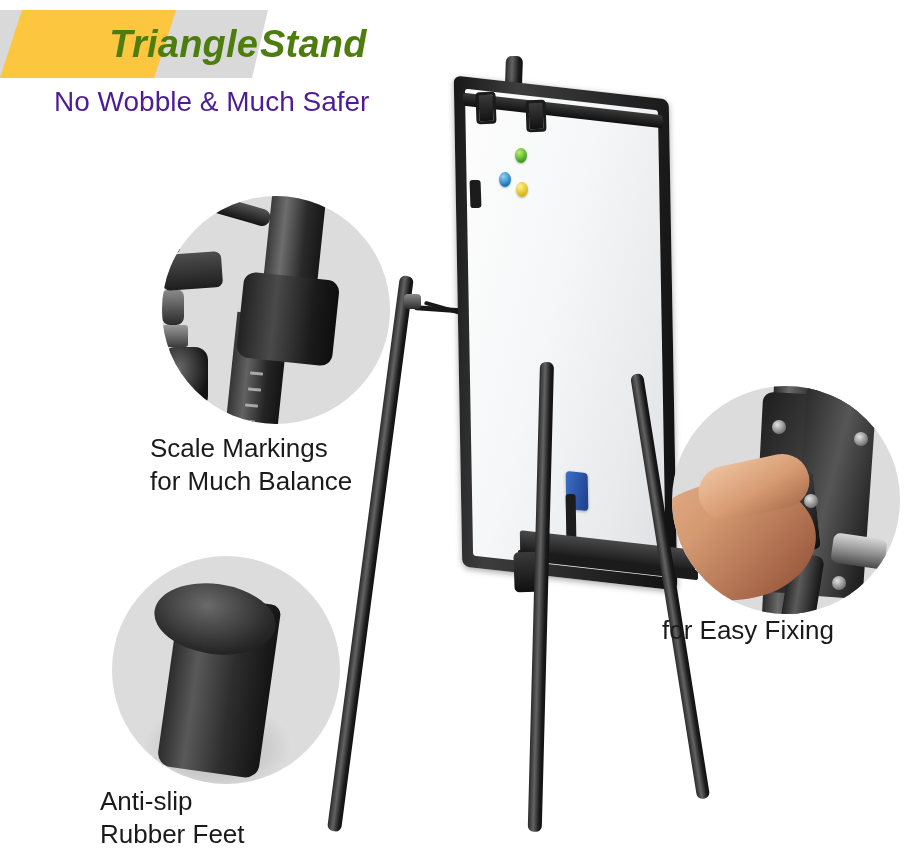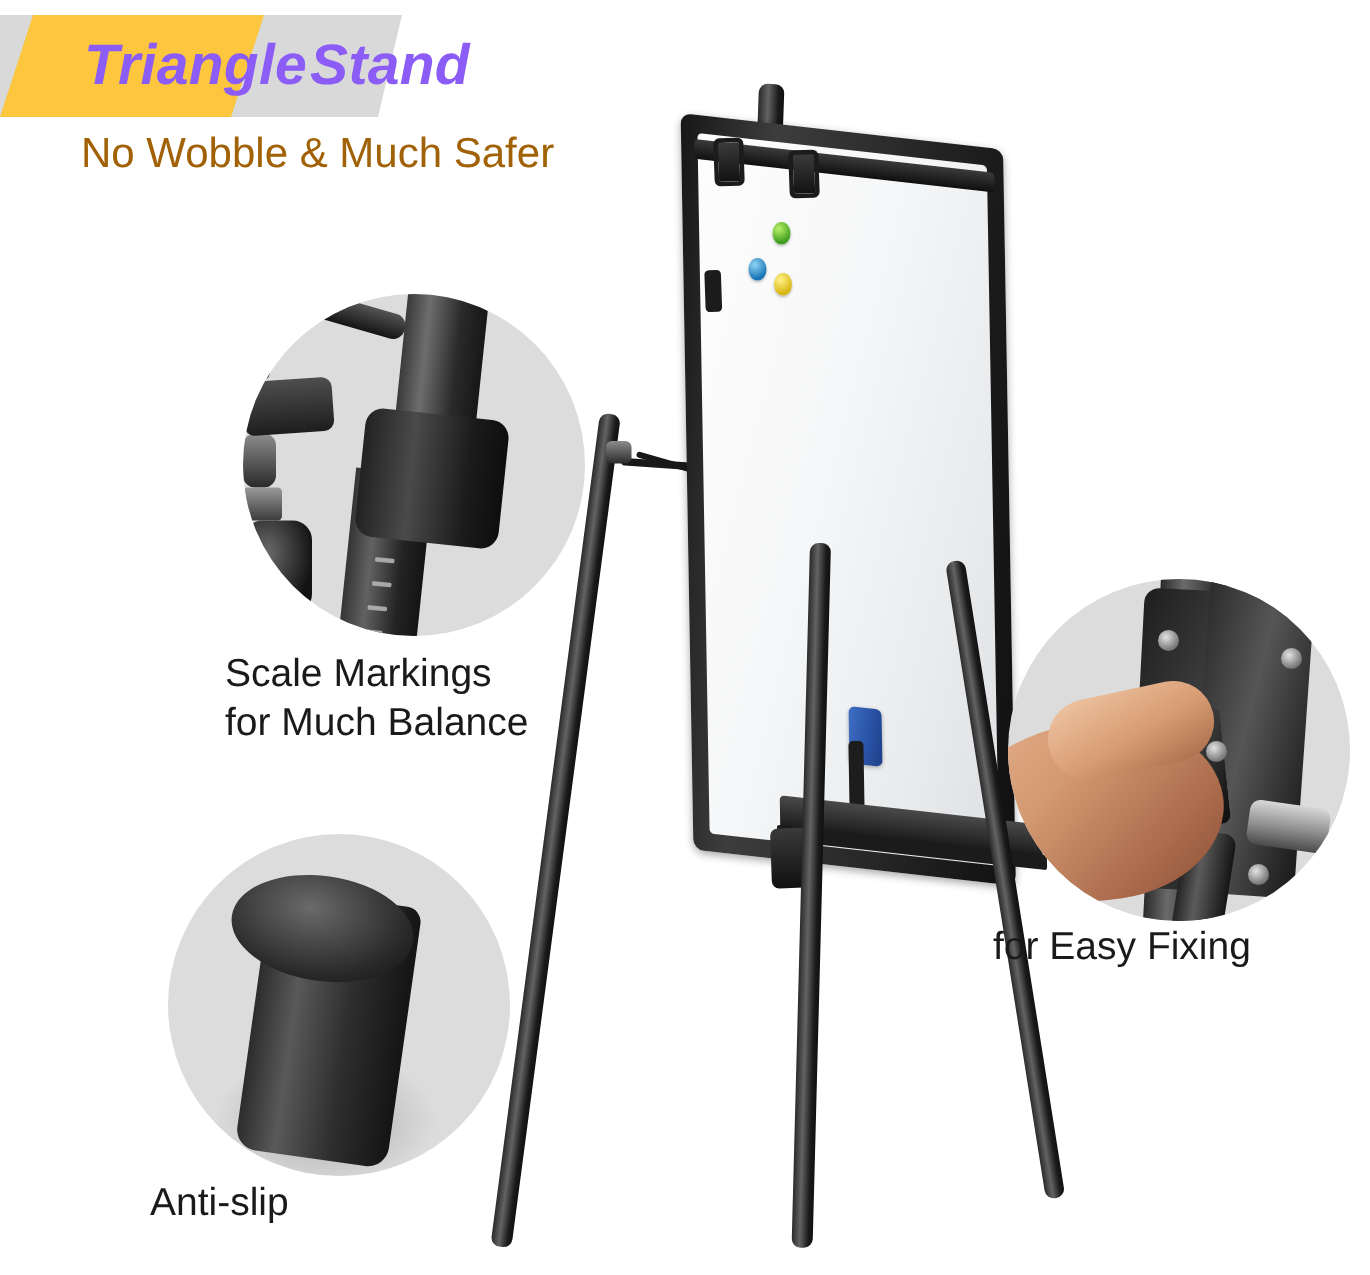--- a/index.html
+++ b/index.html
@@ -10,24 +10,24 @@
   
   #banner{position:absolute;left:0;top:10px;width:420px;height:68px;}
   #banner .band{position:absolute;top:0;left:0;height:68px;}
   #band-gray{width:268px;background:#d9d9d9;
              clip-path:polygon(0 0,268px 0,252px 68px,0 68px);}
   #band-yellow{left:246px;width:176px;background:#fcc63f;
              clip-path:polygon(22px 0,176px 0,154px 68px,0 68px);}
   #banner-title{position:absolute;left:0;top:0;width:420px;height:68px;
        display:flex;align-items:center;padding-left:56px;box-sizing:border-box;
        font-size:38px;font-weight:bold;font-style:italic;letter-spacing:.2px;
-       white-space:pre;color:#8b5cf6;}
+       white-space:pre;color:#4d7c0f;justify-content:center;}
   #banner-title .t2{margin-left:2px;}
   #subtitle{position:absolute;left:54px;top:86px;width:420px;
-       font-size:28px;font-weight:400;color:#a16207;white-space:nowrap;}
+       font-size:28px;font-weight:400;color:#4c1d95;white-space:nowrap;}
 
   
   .inset{position:absolute;border-radius:50%;background:#dcdcdc;overflow:hidden;}
   .cap{position:absolute;text-align:left;font-size:26px;line-height:1.25;
        color:#1a1a1a;white-space:nowrap;}
 
   
   #inset-scale{left:162px;top:196px;width:228px;height:228px;}
   #cap-scale{left:150px;top:432px;width:254px;}
   
@@ -221,20 +221,21 @@
   <div>for Much Balance</div>
 </div>
 
 <div class="inset" id="inset-foot">
   <div id="i2-shadow"></div>
   <div id="i2-body"></div>
   <div id="i2-cap"></div>
 </div>
 <div class="cap" id="cap-foot">
   <div>Anti-slip</div>
+  <div>Rubber Feet</div>
 </div>
 
 <div class="inset" id="inset-buckle">
   <div id="i3-post"></div>
   <div id="i3-plate"></div>
   <div id="i3-plate2"></div>
   <div id="i3-lever"></div>
   <div id="i3-leg"></div>
   <div id="i3-latch"></div>
   <div class="screw" style="left:100px;top:34px;"></div>

